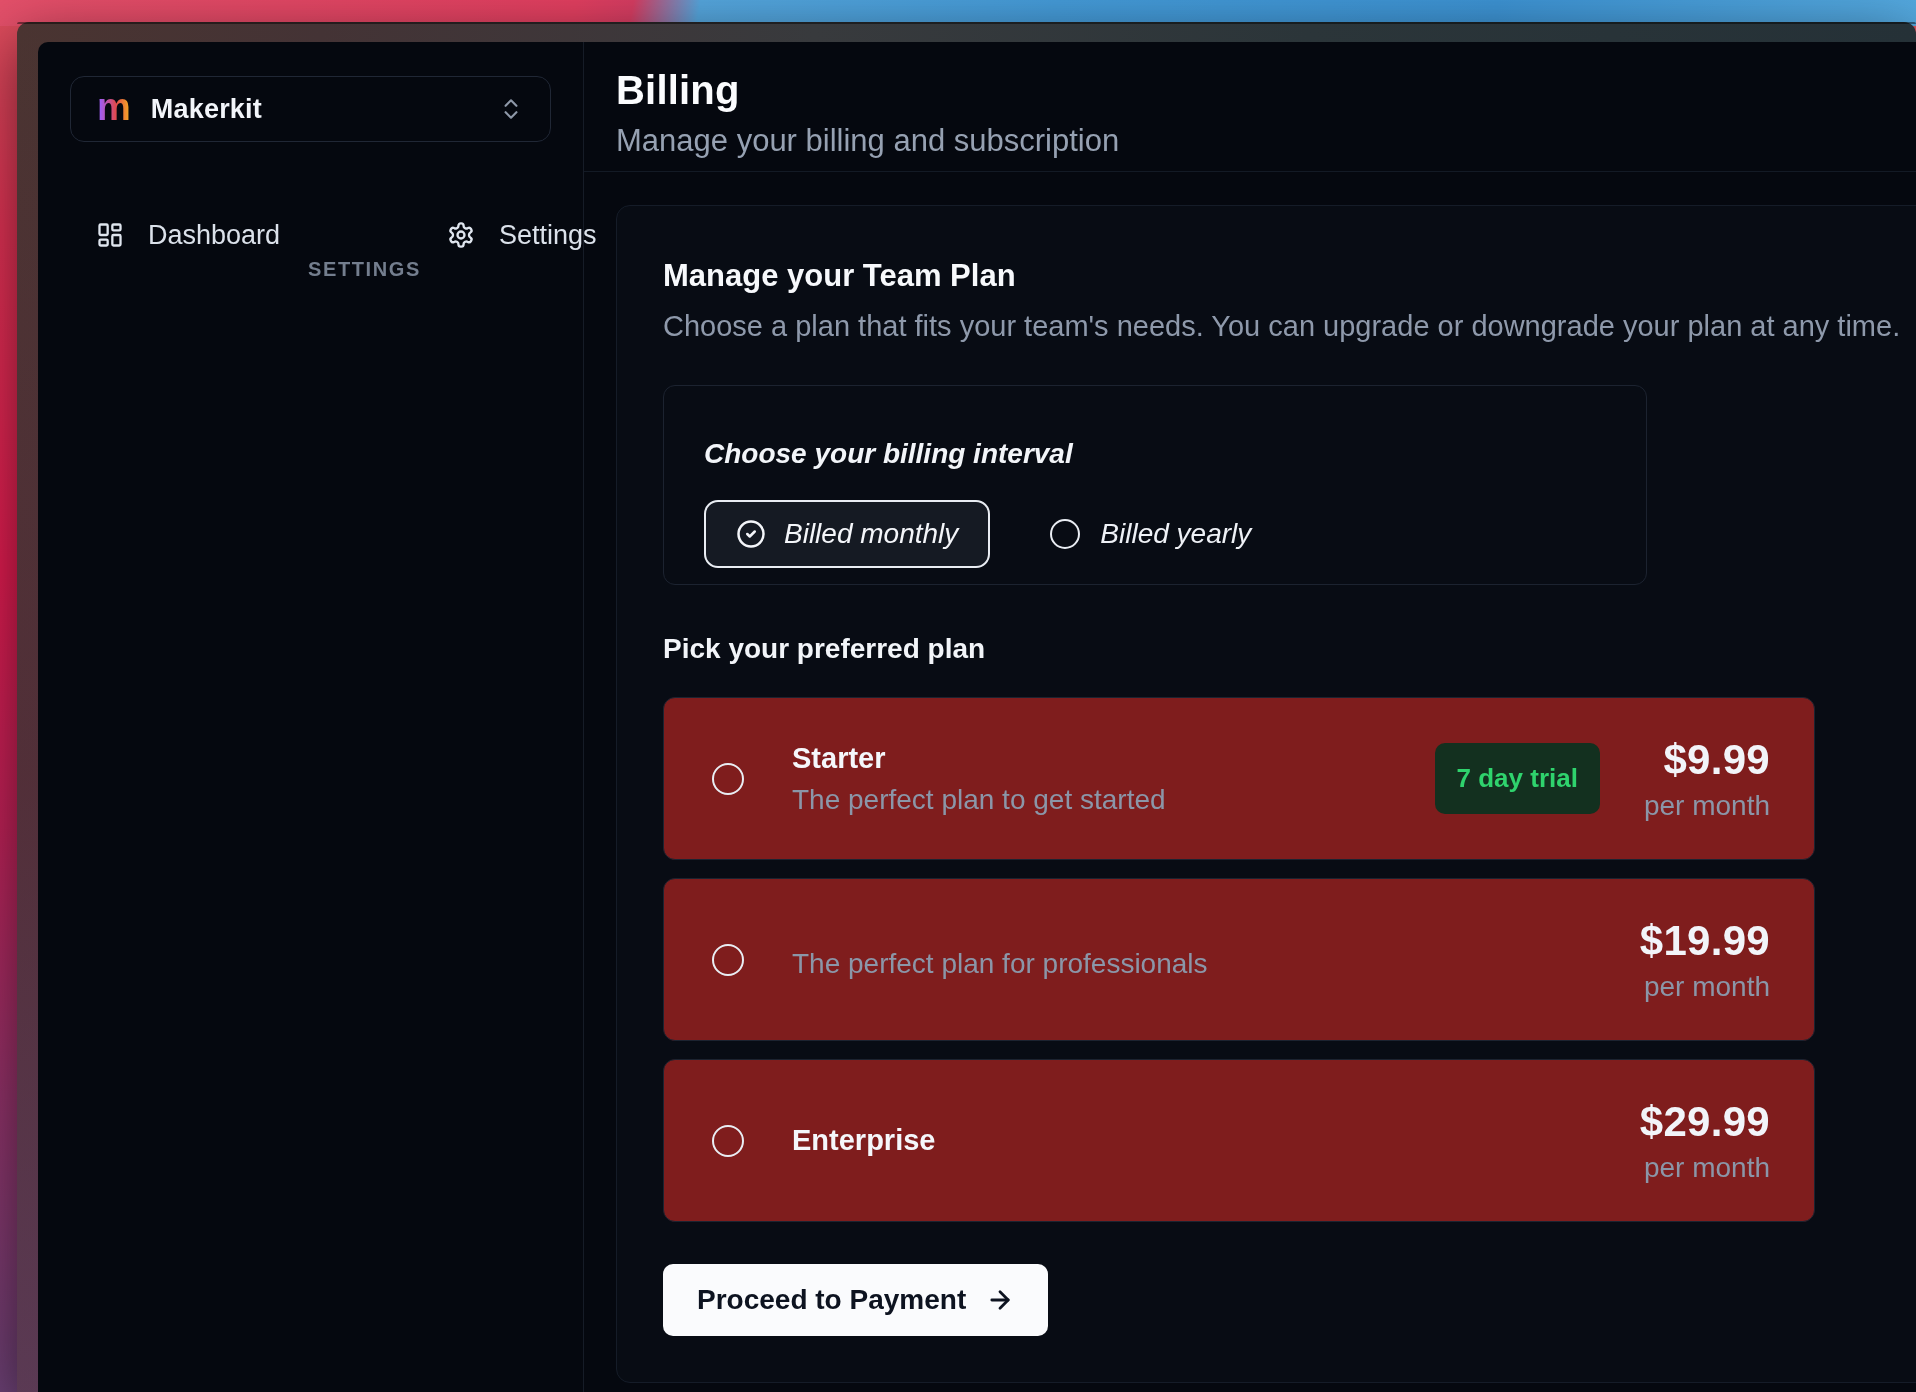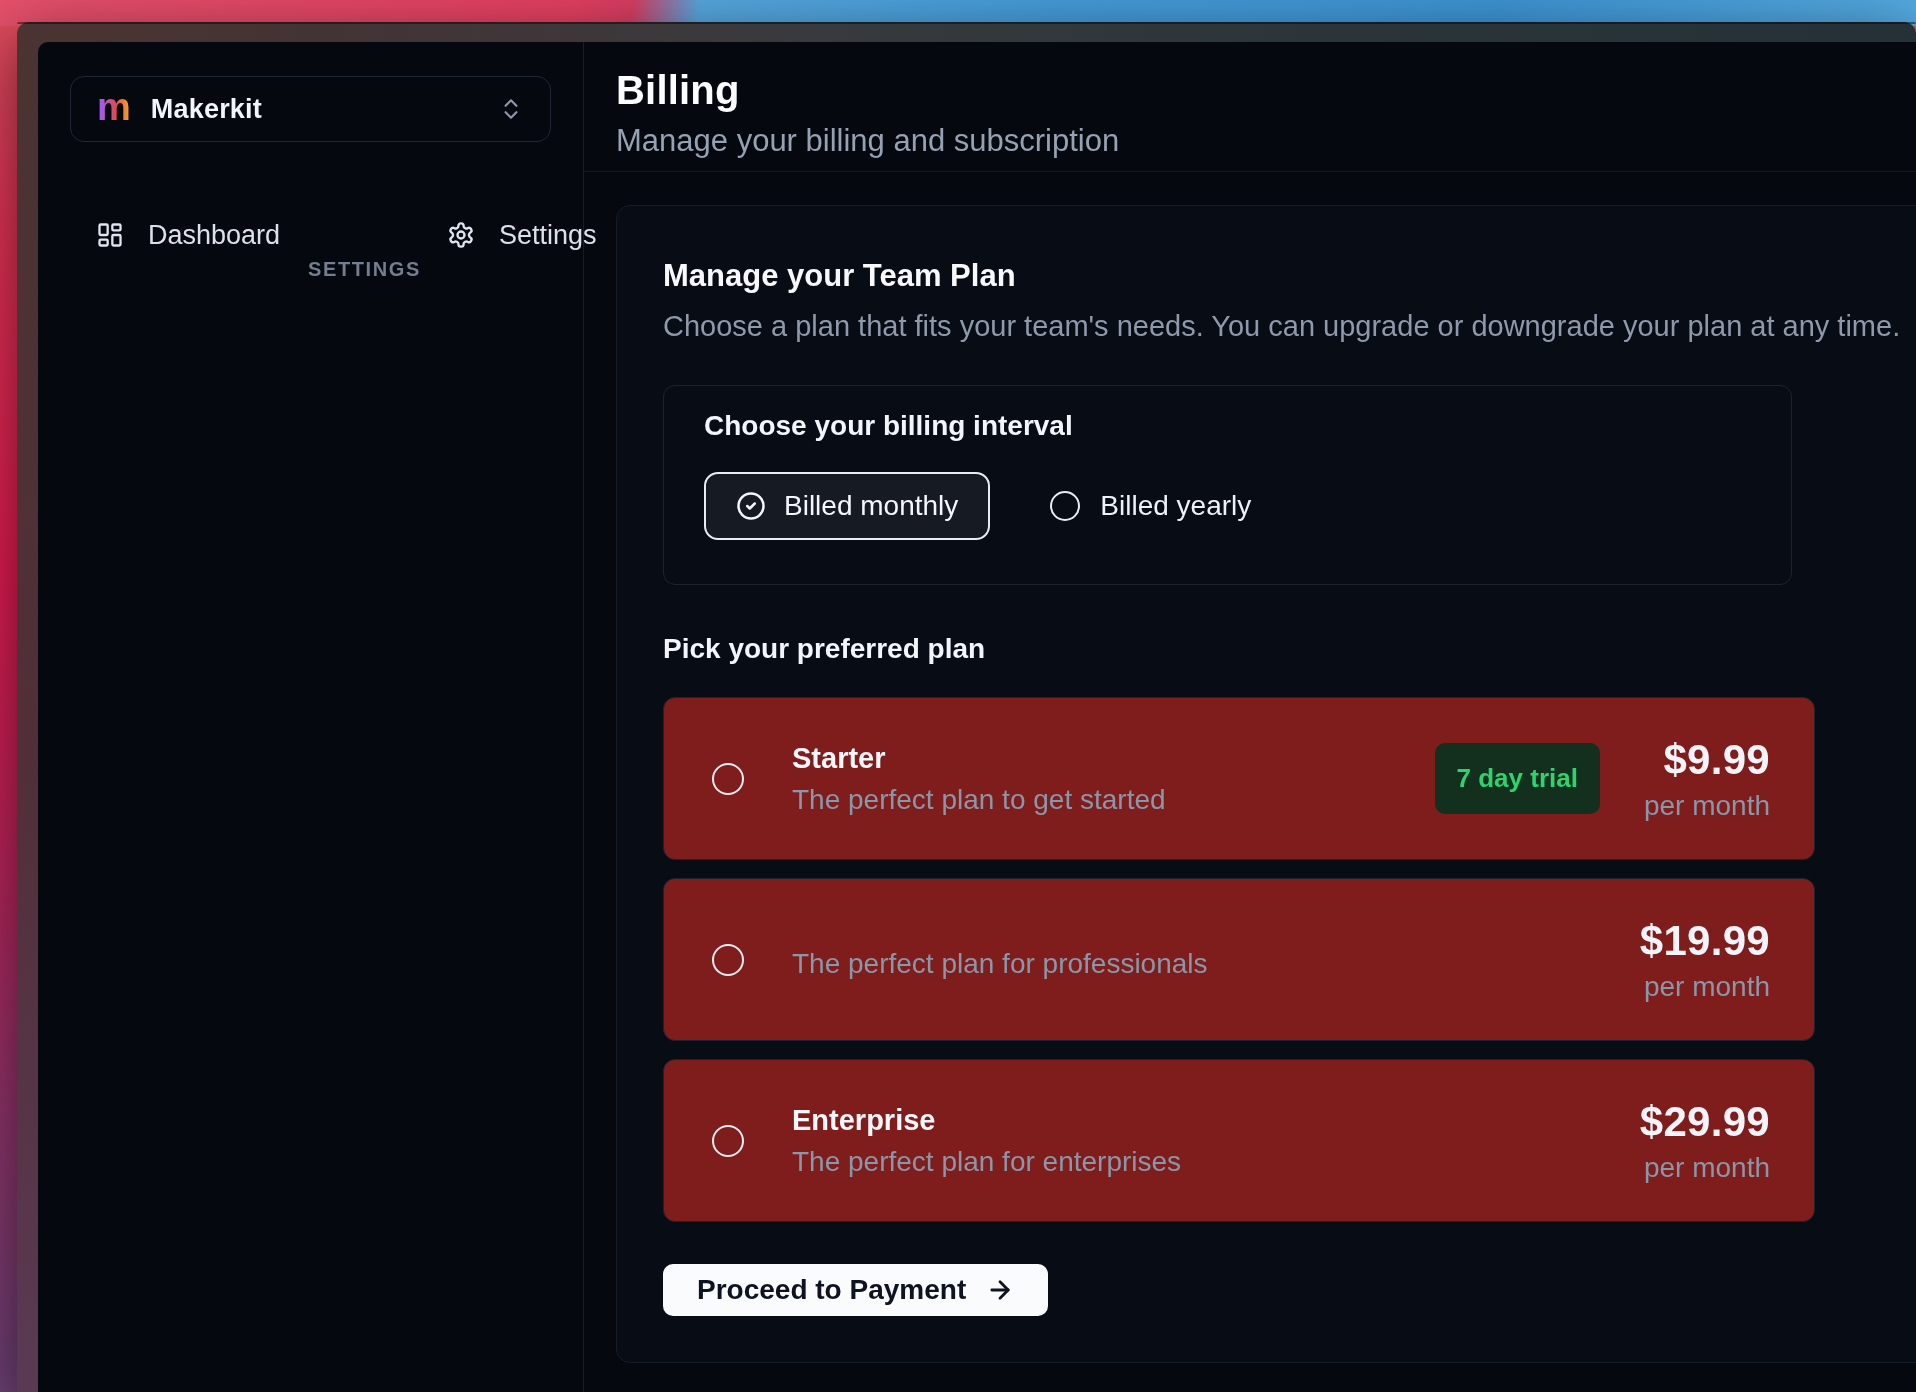--- a/index.html
+++ b/index.html
@@ -48,22 +48,22 @@
   .page-header { padding:26px 0 0 32px; height:130px; border-bottom:1px solid #131a25; }
   .page-title { font-size:40px; font-weight:bold; color:#fbfcfe; letter-spacing:.2px; }
   .page-subtitle { margin-top:10px; font-size:31px; color:#96a1b2; }
 
   .content { padding:33px 0 0 32px; }
   .plan-card { width:1372px; border:1px solid #151c28; border-radius:14px; background:#080c14;
     padding:52px 46px 46px 46px; }
   .card-title { font-size:31px; font-weight:bold; color:#f7f9fc; }
   .card-desc { margin-top:16px; font-size:29px; color:#8e99ab; }
 
-  .interval-box { margin-top:42px; width:1129px; height:200px; border:1px solid #1c2330; border-radius:12px;
-    padding:24px 40px; }
+  .interval-box { margin-top:42px; width:984px; height:200px; border:1px solid #1c2330; border-radius:12px;
+    padding:52px 40px;font-style:italic; }
   .interval-label { font-size:28px; font-weight:600; color:#f2f5f9; }
   .interval-options { margin-top:30px; display:flex; align-items:center; }
   .interval-pill { display:inline-flex; align-items:center; gap:18px; height:68px; padding:0 30px;
     border:2px solid #e9edf3; border-radius:14px; background:#151a23; cursor:pointer; }
   .interval-pill .txt { font-size:28px; color:#f4f6fa; }
   .check-circle { display:flex; color:#f4f6fa; }
   .radio-option { display:inline-flex; align-items:center; gap:20px; margin-left:60px; cursor:pointer; }
   .radio-circle { width:30px; height:30px; border:2.5px solid #e9edf3; border-radius:50%; flex:0 0 auto; }
   .radio-option .txt { font-size:28px; color:#eef1f6; }
 
@@ -76,21 +76,21 @@
   .plan-info { margin-left:48px; }
   .plan-name { font-size:29px; font-weight:bold; color:#f5f7fb; }
   .plan-desc { margin-top:9px; font-size:28px; color:#8b96a8; }
   .plan-right { margin-left:auto; display:flex; align-items:center; gap:44px; }
   .trial-badge { background:var(--badge-green-bg); color:var(--badge-green); font-size:26px; font-weight:bold;
     padding:20px 22px; border-radius:10px; }
   .price-block { display:flex; flex-direction:column; align-items:flex-end; }
   .price { font-size:42px; font-weight:bold; color:#f2f4f9; letter-spacing:.3px; }
   .period { margin-top:6px; font-size:28px; color:#8b96a8; }
 
-  .cta-button { margin-top:42px; display:inline-flex; align-items:center; gap:20px; height:52px; padding:0 34px;
+  .cta-button { margin-top:42px; display:inline-flex; align-items:center; gap:20px; height:72px; padding:0 34px;
     background:#fafbfd; color:#0d1320; border:none; border-radius:10px; font-size:28px; font-weight:600;
     font-family:"Liberation Sans", sans-serif; cursor:pointer; }
   .cta-button .ico { display:flex; }
 
   svg { display:block; }
 </style>
 </head>
 <body>
 
 <div class="wallpaper"></div>
@@ -227,21 +227,20 @@
                   <span class="price">$19.99</span>
                   <span class="period">per month</span>
                 </div>
               </div>
             </div>
 
             <div class="plan-row">
               <span class="plan-radio"></span>
               <div class="plan-info">
                 <div class="plan-name">Enterprise</div>
-                <div class="plan-desc">The perfect plan for enterprises</div>
               </div>
               <div class="plan-right">
                 <div class="price-block">
                   <span class="price">$29.99</span>
                   <span class="period">per month</span>
                 </div>
               </div>
             </div>
 
           </div>

